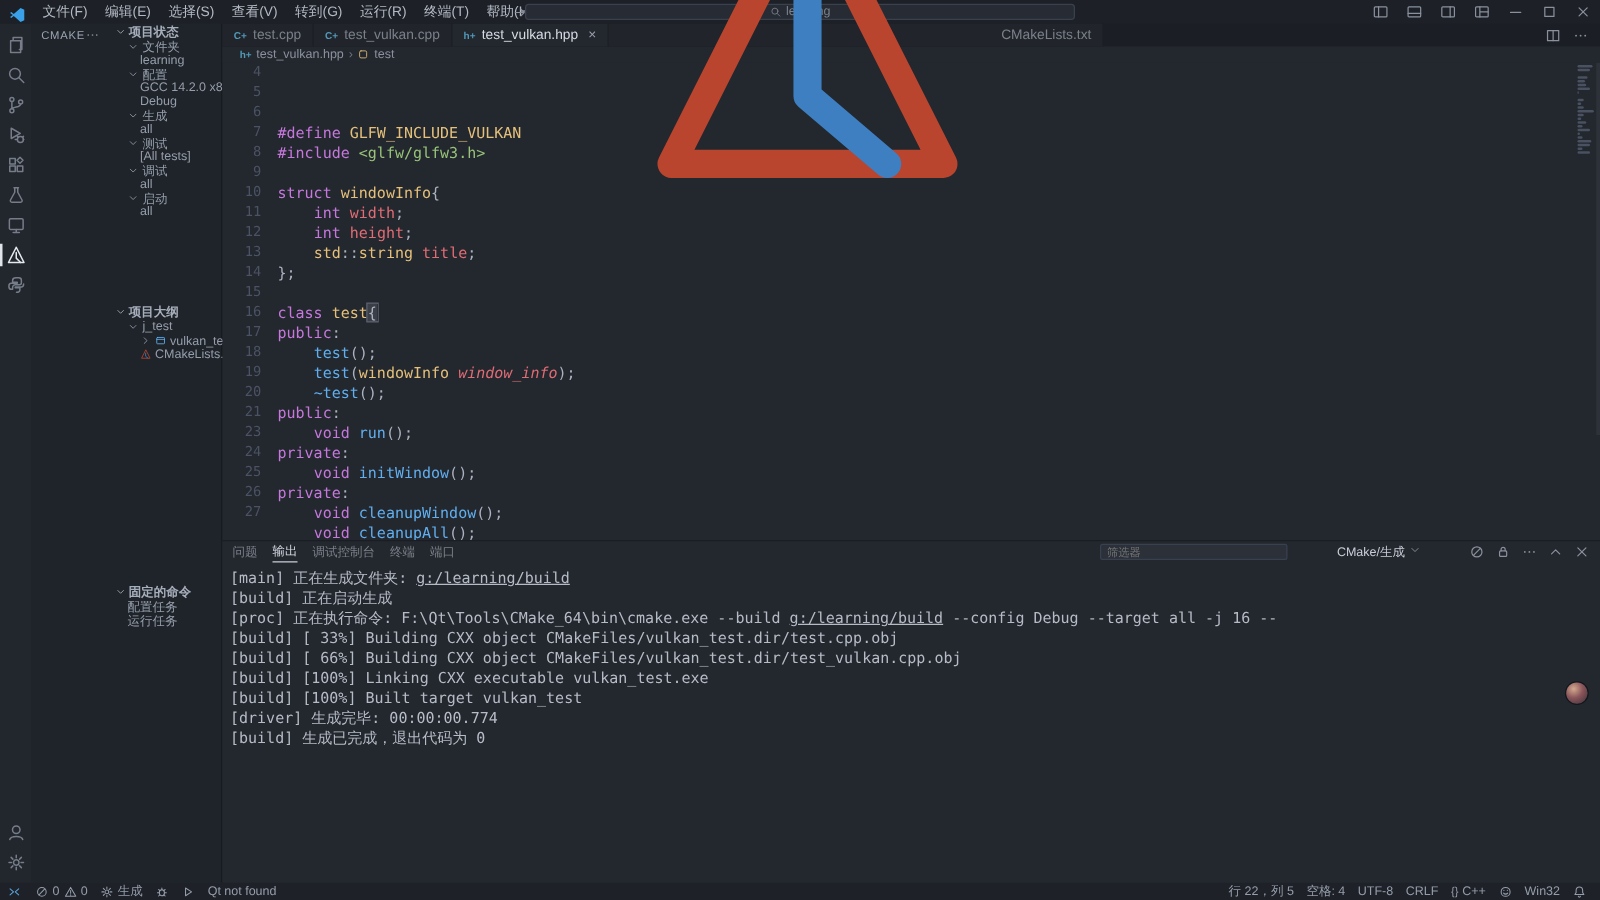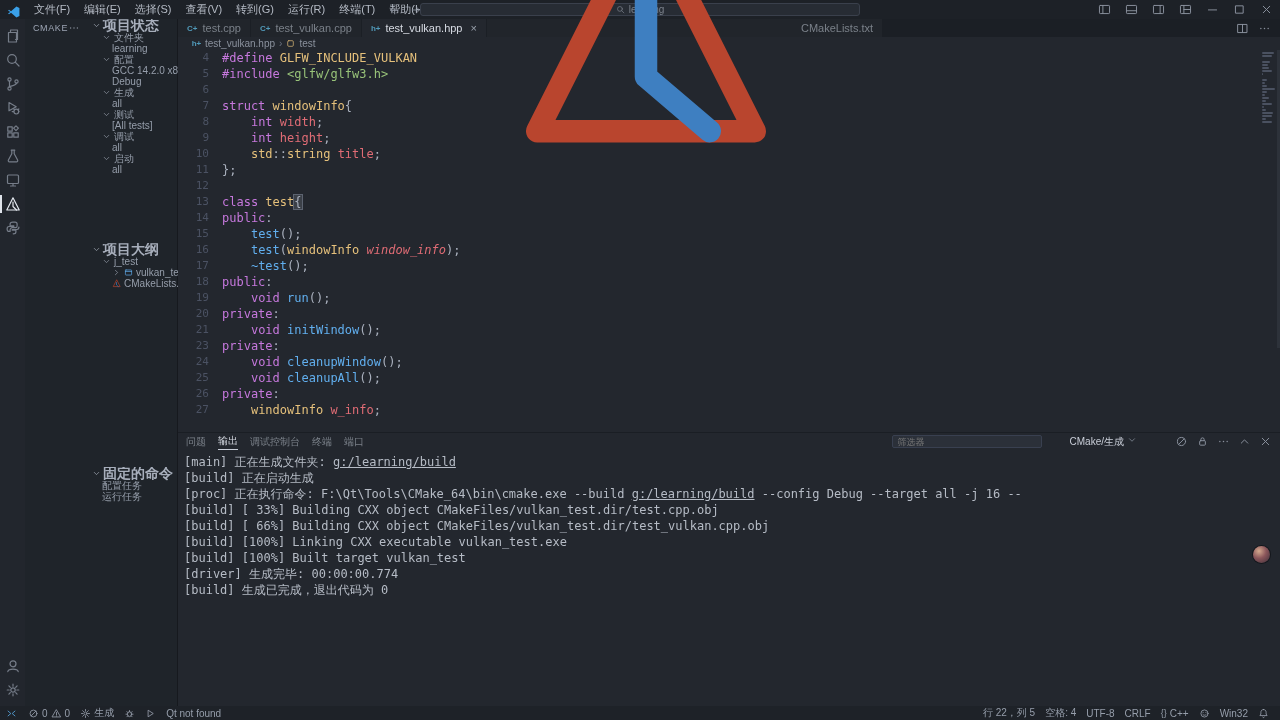--- a/index.html
+++ b/index.html
@@ -29,21 +29,21 @@
   .ab-item .icon{ width:16px; height:16px; }
   .ab-item.active{ color:#e4e8ef; }
   .ab-item.active::before{ content:''; position:absolute; left:0; top:3px; bottom:3px; width:2px; background:#dfe3ea; }
   .ab-bottom{ margin-top:auto; margin-bottom:4px; display:flex; flex-direction:column; align-items:center; }
 
   .sidebar{ width:153px; background:#1f242a; border-right:1px solid #16191e; display:flex; flex-direction:row; }
   .sidebar-title{ height:17px; display:flex; align-items:center; padding:0 8px; font-size:9px; letter-spacing:.6px; color:#9da5b4; }
   .sidebar-title .icon{ width:12px; height:12px; margin-left:auto; color:#8a919d; }
   .section{ overflow:hidden; }
   .section.s0{ height:224px; } .section.s1{ height:224px; } .section.s2{ flex:1; }
-  .section-header{ height:13px; display:flex; align-items:center; gap:2px; font-size:14px; font-weight:bold; color:#a7aebb; padding-left:4px; }
+  .section-header{ height:13px; display:flex; align-items:center; gap:2px; font-size:10px; font-weight:bold; color:#a7aebb; padding-left:4px; }
   .section-header .icon{ width:9px; height:9px; }
   .tree-item{ height:11px; display:flex; align-items:center; gap:3px; font-size:10px; color:#969eab; white-space:nowrap; }
   .tree-item .icon{ width:9px; height:9px; flex:0 0 auto; }
 
   .editor-col{ flex:1; display:flex; flex-direction:column; min-width:0; background:#23272e; }
   .tabbar{ height:18px; background:#1b1f25; display:flex; align-items:stretch; position:relative; }
   .tab{ display:flex; align-items:center; gap:5px; padding:0 9px; font-size:11px; color:#7a8089;
     background:#21252b; border-right:1px solid #1b1f25; cursor:default; }
   .tab.active{ background:#23272e; color:#d6dae2; }
   .tab .close{ font-size:11px; color:#9aa1ac; margin-left:3px; }
@@ -52,38 +52,38 @@
   .editor-actions .icon{ width:13px; height:13px; }
   .breadcrumb{ height:13px; display:flex; align-items:center; gap:4px; padding-left:14px; font-size:10px; color:#8a919d; background:#23272e; }
   .breadcrumb .icon{ width:9px; height:9px; }
   .crumb-sep{ color:#6b7280; }
 
   .code-wrap{ flex:1; position:relative; overflow:hidden; font-family:"DejaVu Sans Mono",monospace; font-size:12px; }
   .row{ display:flex; height:16px; line-height:16px; position:relative; }
   .row .num{ flex:0 0 44px; text-align:right; padding-right:13px; color:#4b5263; font-size:11px; }
   .row.current{ background:#2a2f37; }
   .row.current .num{ color:#c8cdd6; }
-  .row .txt{ white-space:pre; }
+  .row .txt{ white-space:pre;margin-top:48px; }
   .tok.kw{ color:#c678dd; } .tok.ty{ color:#e5c07b; } .tok.fn{ color:#61afef; }
   .tok.vr{ color:#e06c75; } .tok.vi{ color:#e06c75; font-style:italic; }
   .tok.st{ color:#98c379; } .tok.pl{ color:#abb2bf; }
   .tok.bkt{ color:#abb2bf; background:#3b4048; box-shadow:0 0 0 1px #5c6370; }
   .cursor{ display:inline-block; width:1.5px; height:14px; background:#6ab0f3; vertical-align:middle; margin-top:-2px; }
   .minimap{ position:absolute; top:2px; right:4px; width:14px; }
   .minimap .mline{ height:2px; margin-bottom:1px; background:#4a5160; border-radius:1px; }
   .scroll-track{ position:absolute; top:0; right:0; width:3px; height:78%; background:rgba(140,150,170,.10); }
 
   
   .panel{ height:274px; border-top:1px solid #1a1e24; display:flex; flex-direction:column; background:#23272e; }
   .panel-header{ height:17px; display:flex; align-items:center; padding:0 8px; gap:28px; font-size:10px; }
   .panel-tab{ color:#7a8089; height:100%; display:flex; align-items:center; cursor:default; }
   .panel-tab.active{ color:#d6dae2; border-bottom:1px solid #c9ced8; }
   .panel-filter{ margin-left:auto; width:150px; height:13px; background:#2b3039; border:1px solid #394050;
     border-radius:2px; color:#7a8089; font-size:9px; padding:0 5px; outline:none; font-family:inherit; }
-  .panel-channel{ display:flex; align-items:flex-start; gap:3px; color:#c9ced8; font-size:10px; margin-left:0; }
+  .panel-channel{ display:flex; align-items:flex-start; gap:3px; color:#c9ced8; font-size:10px; margin-left:12px; }
   .panel-channel .icon{ width:10px; height:10px; color:#8a919d; }
   .panel-actions{ display:flex; align-items:center; gap:8px; margin-left:10px; color:#8a919d; }
   .panel-actions .icon{ width:13px; height:13px; }
   .panel-body{ flex:1; position:relative; padding:4px 0 0 6px; font-family:"DejaVu Sans Mono",monospace; font-size:12px; overflow:hidden; }
   .out-row{ height:16px; line-height:16px; white-space:pre; color:#b6bcc6; }
   .out-row .lk{ text-decoration:underline; }
   .avatar-badge{ position:absolute; right:10px; top:96px; width:17px; height:17px; border-radius:50%;
     background:radial-gradient(circle at 35% 30%, #d4a98e 0%, #8a555a 45%, #3a2e38 100%);
     box-shadow:0 0 0 1px #14171c; }
 

